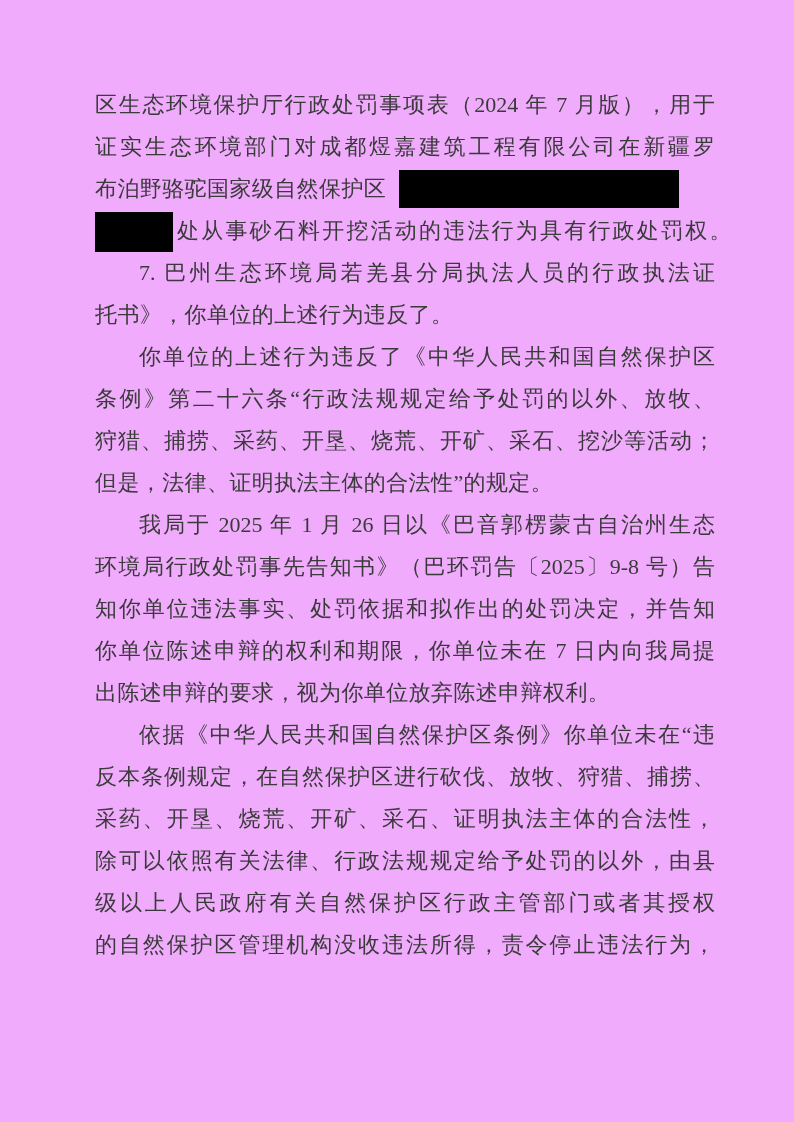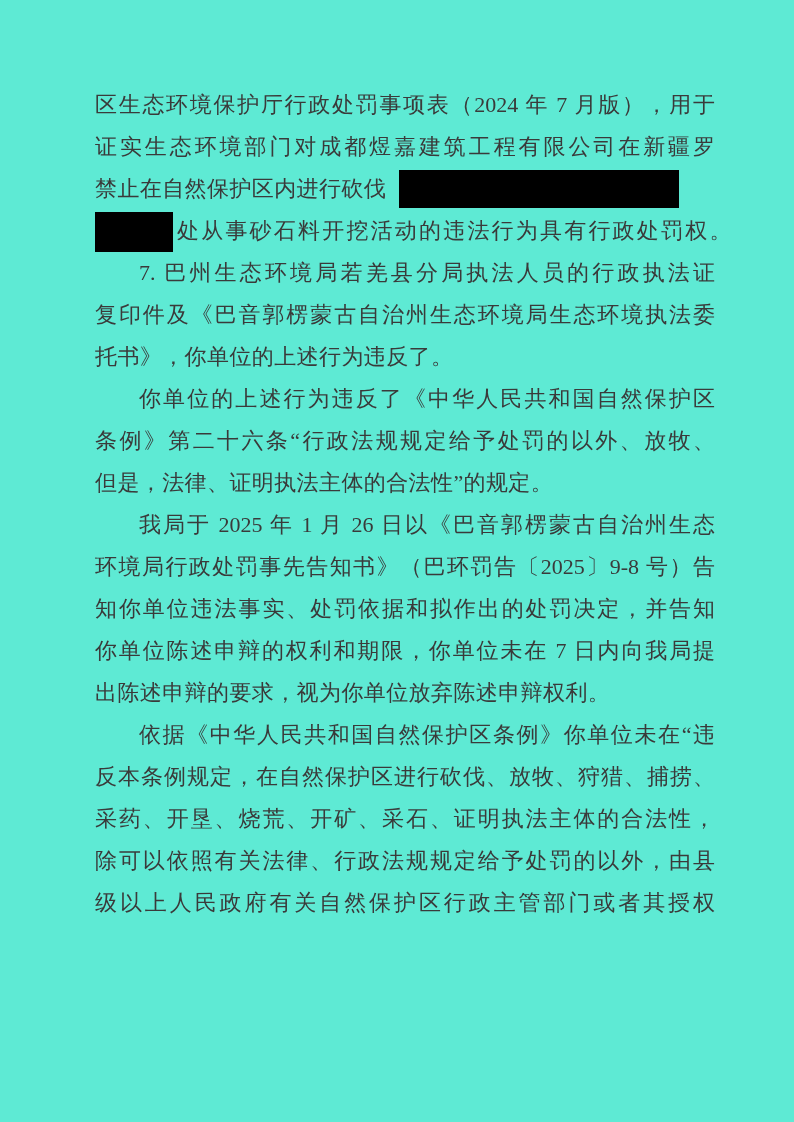--- a/index.html
+++ b/index.html
@@ -4,21 +4,21 @@
 <style>
   html, body {
     margin: 0;
     padding: 0;
     background: #ffffff;
   }
   .page {
     position: relative;
     width: 794px;
     height: 1122px;
-    background: #5eead4;
+    background: #f0abfc;
     overflow: hidden;
     font-family: "Liberation Serif", "DejaVu Serif", serif;
     color: #3a3a3a;
   }
   .textblock {
     position: absolute;
     left: 95px;
     top: 84px;
     width: 620px;
   }
@@ -63,38 +63,39 @@
 </style>
 </head>
 <body>
 
 <div class="page">
   <div class="textblock">
 
     <div class="line justify">区生态环境保护厅行政处罚事项表（2024 年 7 月版），用于</div>
     <div class="line justify">证实生态环境部门对成都煜嘉建筑工程有限公司在新疆罗</div>
 
-    <div class="line"><span>禁止在自然保护区内进行砍伐</span><span class="redaction redaction-1"></span></div>
+    <div class="line"><span>布泊野骆驼国家级自然保护区</span><span class="redaction redaction-1"></span></div>
 
     <div class="line ls2"><span class="redaction redaction-2"></span><span>处从事砂石料开挖活动的违法行为具有行政处罚权。</span></div>
 
     <div class="line justify indent">7. 巴州生态环境局若羌县分局执法人员的行政执法证</div>
-    <div class="line justify">复印件及《巴音郭楞蒙古自治州生态环境局生态环境执法委</div>
     <div class="line">托书》，你单位的上述行为违反了。</div>
 
     <div class="line justify indent">你单位的上述行为违反了《中华人民共和国自然保护区</div>
     <div class="line justify">条例》第二十六条“行政法规规定给予处罚的以外、放牧、</div>
+    <div class="line justify">狩猎、捕捞、采药、开垦、烧荒、开矿、采石、挖沙等活动；</div>
     <div class="line">但是，法律、证明执法主体的合法性”的规定。</div>
 
     <div class="line justify indent">我局于 2025 年 1 月 26 日以《巴音郭楞蒙古自治州生态</div>
     <div class="line justify">环境局行政处罚事先告知书》（巴环罚告〔2025〕9-8 号）告</div>
     <div class="line justify">知你单位违法事实、处罚依据和拟作出的处罚决定，并告知</div>
     <div class="line justify">你单位陈述申辩的权利和期限，你单位未在 7 日内向我局提</div>
     <div class="line">出陈述申辩的要求，视为你单位放弃陈述申辩权利。</div>
 
     <div class="line justify indent">依据《中华人民共和国自然保护区条例》你单位未在“违</div>
     <div class="line justify">反本条例规定，在自然保护区进行砍伐、放牧、狩猎、捕捞、</div>
     <div class="line justify">采药、开垦、烧荒、开矿、采石、证明执法主体的合法性，</div>
     <div class="line justify">除可以依照有关法律、行政法规规定给予处罚的以外，由县</div>
     <div class="line justify">级以上人民政府有关自然保护区行政主管部门或者其授权</div>
+    <div class="line justify">的自然保护区管理机构没收违法所得，责令停止违法行为，</div>
 
   </div>
 </div>
 
 </body></html>

